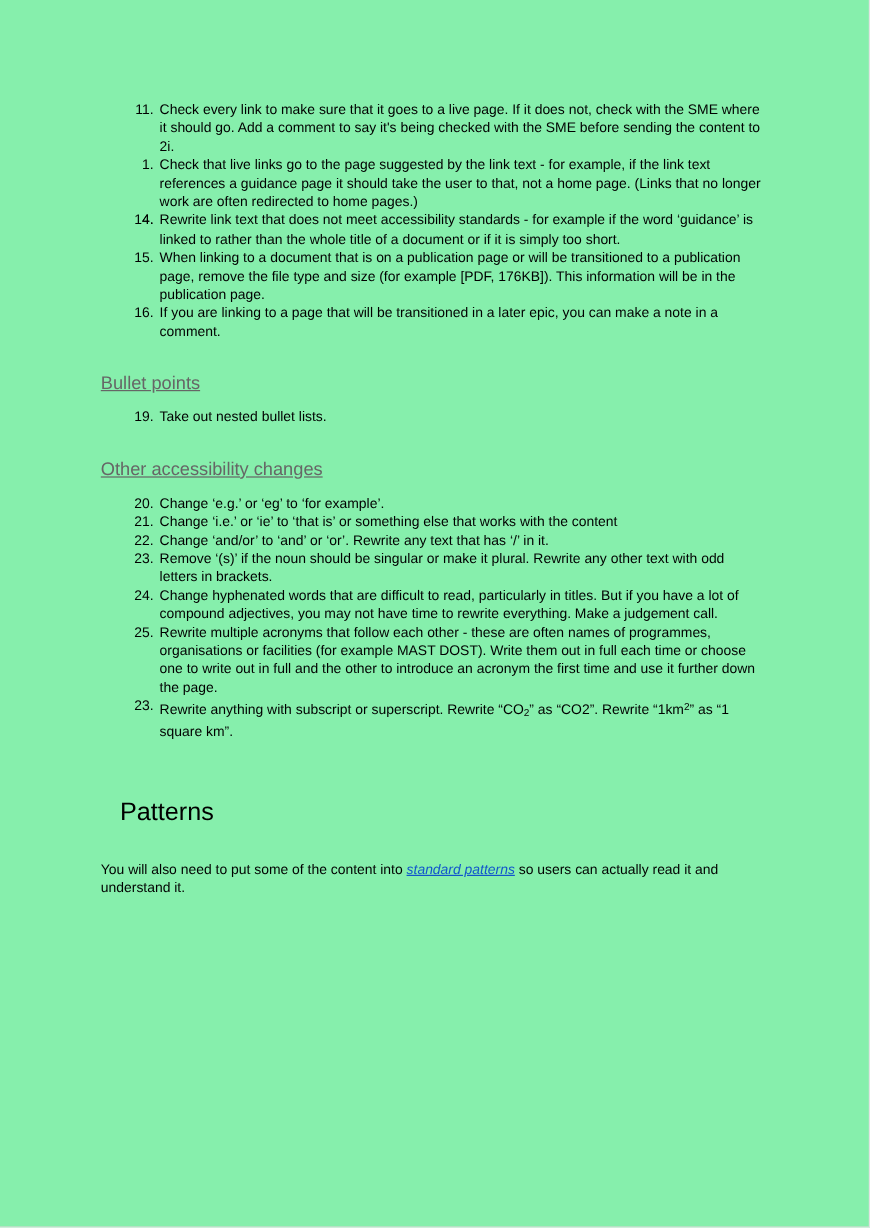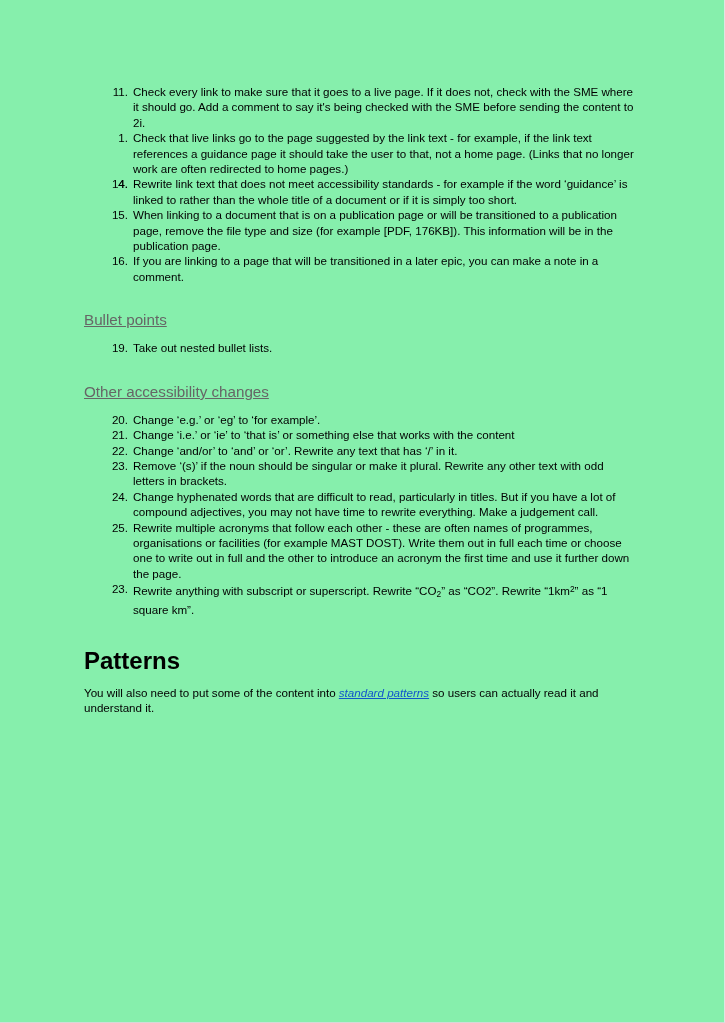--- a/index.html
+++ b/index.html
@@ -58,25 +58,25 @@
   h2.section-heading {
     font-size: 15.2px;
     line-height: 18px;
     font-weight: normal;
     color: #666666;
     margin: 0;
     padding: 0;
     text-decoration: underline;
   }
   h1.main-heading {
-    font-size: 24px;
+    font-size: 21px;
     line-height: 23px;
-    font-weight: bold;
+    font-weight: normal;
     color: #000000;
-    margin: 0;
+    margin: 16px;
     padding: 0;
   }
 
   p.body-text {
     font-size: 11.6px;
     line-height: 15.6px;
     color: #000000;
     margin: 0;
     padding: 0;
   }

